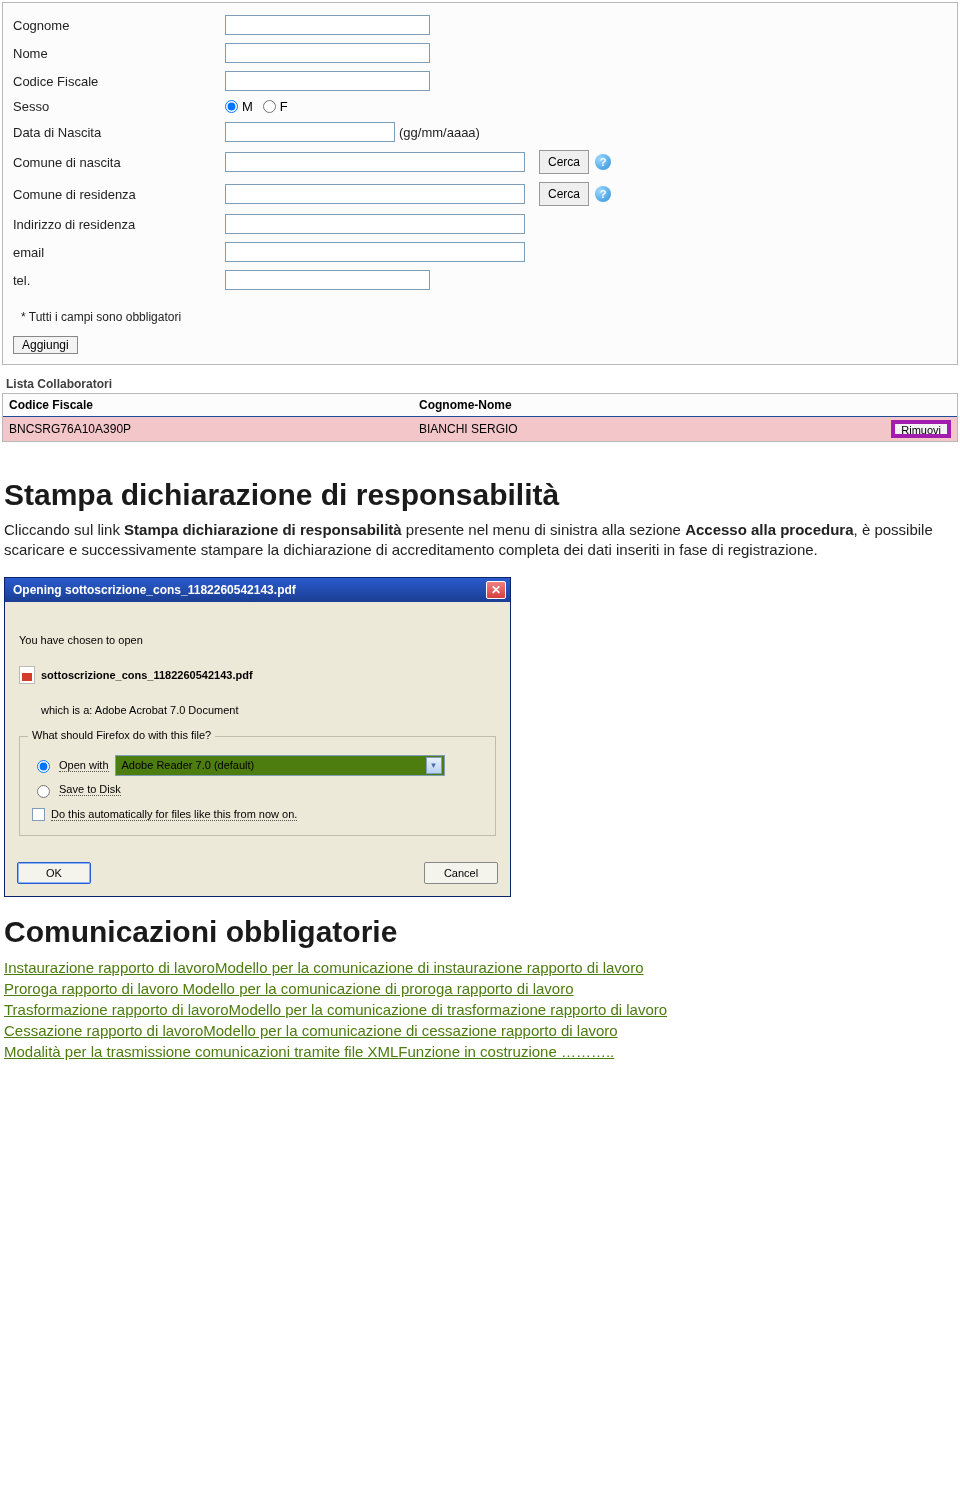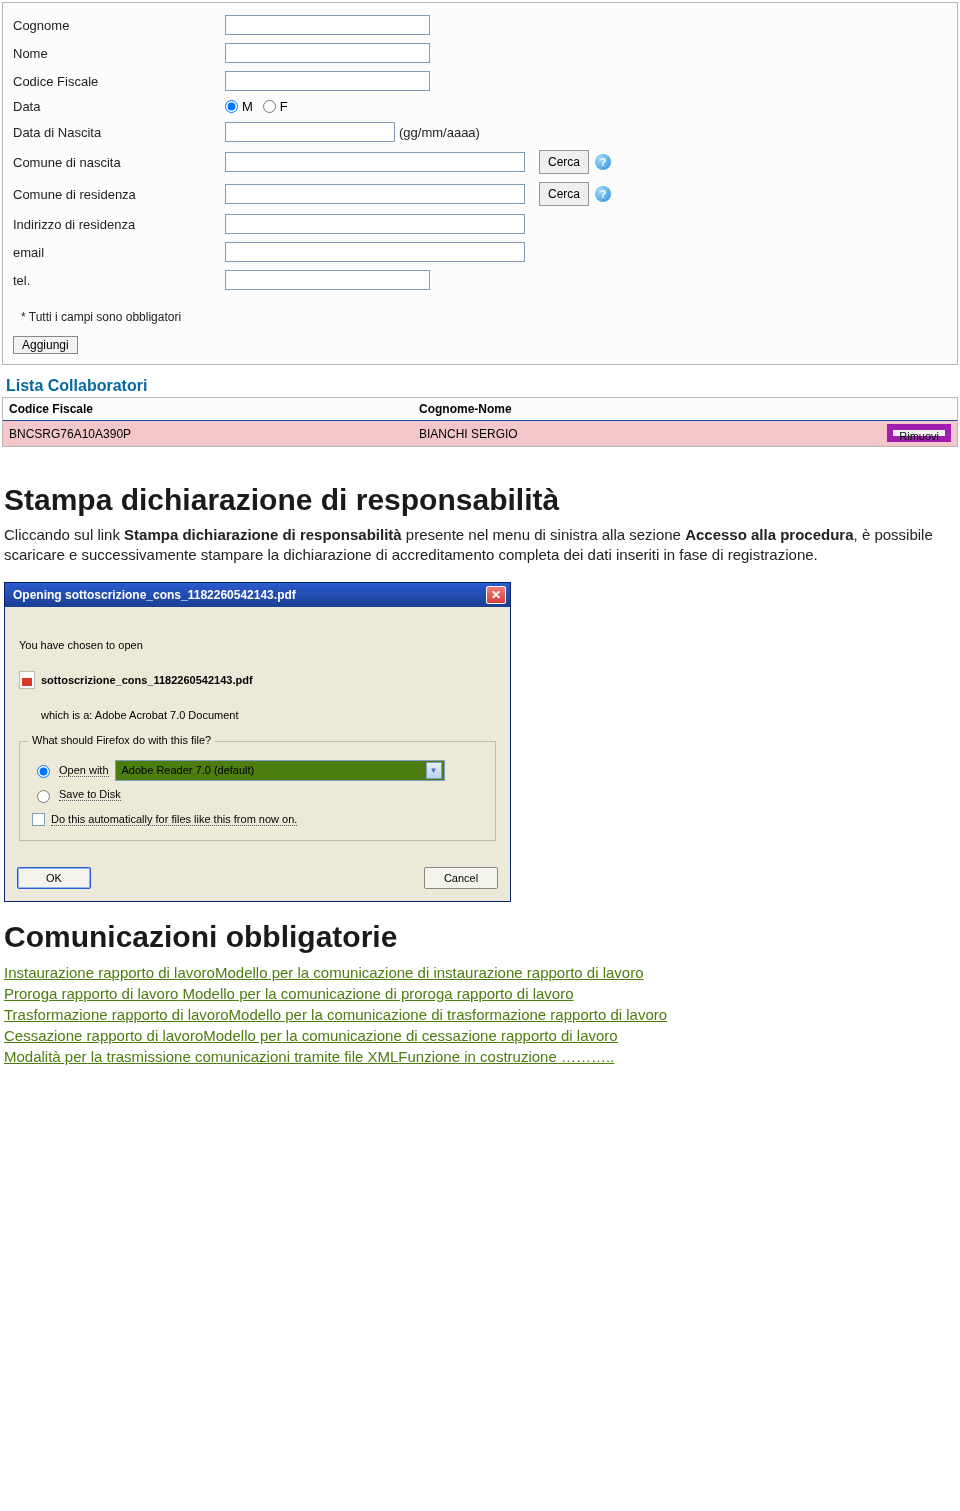--- a/index.html
+++ b/index.html
@@ -64,23 +64,23 @@
   }
   .note { font-size: 12px; margin: 18px 0 12px 8px; color: #222; }
   .aggiungi-btn {
     font-size: 12px;
     padding: 1px 8px;
     border: 1px solid #888;
     background: #f3f3f3;
     cursor: pointer;
   }
   .section-title {
-    color: #0369a1;
-    font-weight: bold;
-    font-size: 16px;
+    color: #404040;
+    font-weight: bold;
+    font-size: 12px;
     margin: 12px 0 2px 6px;
     font-family: Verdana, sans-serif;
   }
   .list-box {
     border: 1px solid #b8b8b8;
     background: #fcfcfc;
     margin: 0 2px 10px 2px;
   }
   .list-header {
     display: flex;
@@ -96,21 +96,21 @@
     display: flex;
     align-items: center;
     background: #f3c7c9;
     padding: 3px 6px;
     font-size: 12px;
   }
   .rimuovi-btn {
     font-size: 11px;
     padding: 0 6px;
     height: 18px;
-    border: 6px solid #a21caf;
+    border: 4px solid #a21caf;
     background: #f3f3f3;
     cursor: pointer;
   }
   .content { padding: 8px 4px 20px 4px; }
   h1 {
     font-family: Verdana, sans-serif;
     font-size: 30px;
     font-weight: bold;
     margin: 18px 0 8px 0;
     color: #1a1a1a;
@@ -240,21 +240,21 @@
   </div>
   <div class="form-row">
     <div class="form-label">Nome</div>
     <input class="text-input" type="text" style="">
   </div>
   <div class="form-row">
     <div class="form-label">Codice Fiscale</div>
     <input class="text-input" type="text" style="">
   </div>
   <div class="form-row">
-    <div class="form-label">Data</div>
+    <div class="form-label">Sesso</div>
     <div class="radio-wrap">
       <input type="radio" name="sesso" checked="" style="">
       <span class="radio-lbl">M</span>
       <input type="radio" name="sesso" style="">
       <span class="radio-lbl">F</span>
     </div>
   </div>
   <div class="form-row">
     <div class="form-label">Data di Nascita</div>
     <input class="text-input" style="width: 170px;" type="text">

